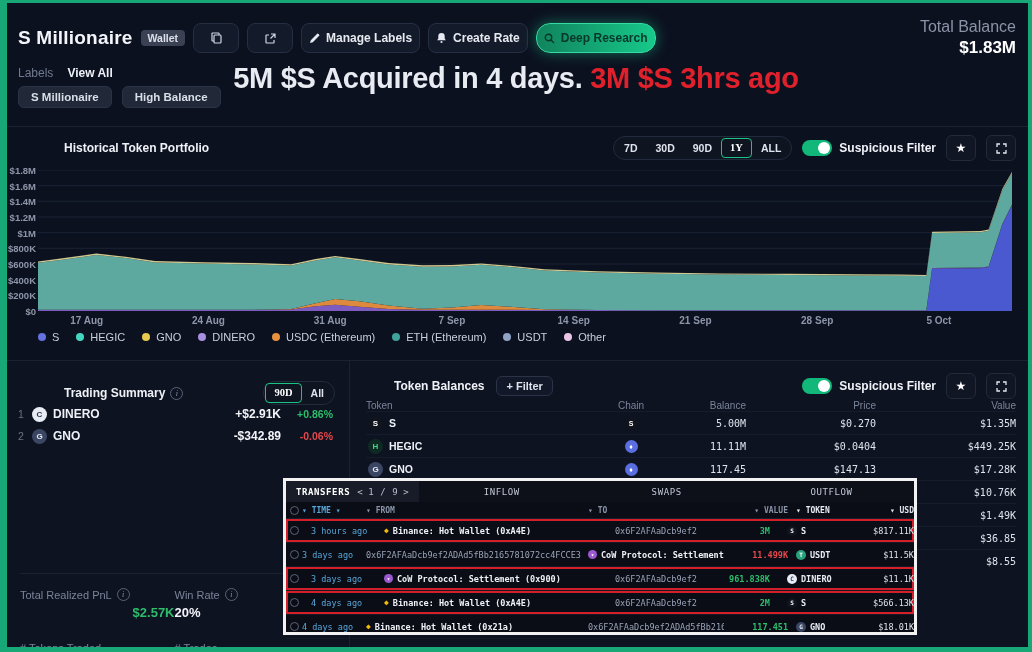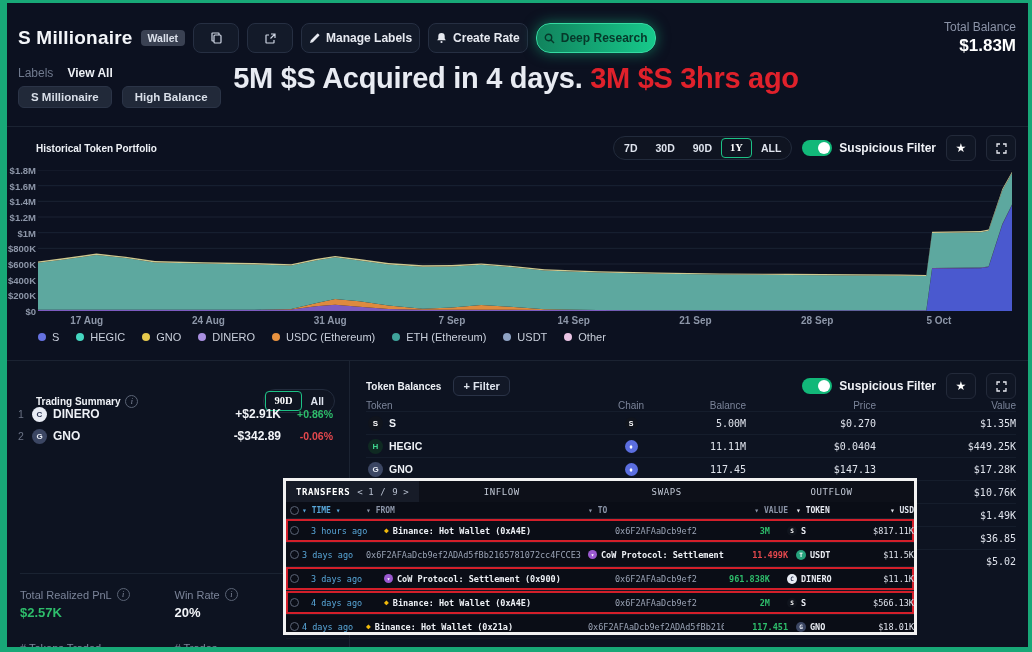--- a/index.html
+++ b/index.html
@@ -9,73 +9,73 @@
     border-width:3px 4px 5px 7px;pointer-events:none;z-index:60;}
   
   .top-header{position:absolute;top:16px;left:18px;right:16px;height:44px;display:flex;align-items:center;}
   .wallet-title{font-size:19px;font-weight:bold;color:#f3f5f9;letter-spacing:.2px;}
   .badge{background:#3a4152;color:#dbe0ea;font-size:10.5px;padding:2px 7px;border-radius:4px;margin-left:8px;font-weight:bold;}
   .icon-btn{height:28px;min-width:30px;padding:0 7px;display:inline-flex;align-items:center;justify-content:center;gap:6px;
     background:#131a29;border:1px solid #262f42;border-radius:8px;color:#e6e9f0;font-size:12px;font-weight:bold;margin-left:8px;cursor:pointer;}
   .deep-research{background:linear-gradient(90deg,#11835d,#17c98b);border:1px solid #35dba2;color:#06382a;
     box-shadow:0 0 14px rgba(23,201,139,.5);border-radius:14px;}
   .tb-block{margin-left:auto;text-align:right;}
-  .tb-label{font-size:12px;color:#8b93a7;}
+  .tb-label{font-size:16px;color:#8b93a7;}
   .tb-value{font-size:17px;font-weight:bold;color:#fff;margin-top:2px;}
   
   .labels-row{position:absolute;top:66px;left:18px;display:flex;gap:14px;font-size:12px;align-items:center;}
   .labels-cap{color:#707a8e;}
   .view-all{color:#eef1f6;font-weight:bold;cursor:pointer;}
   .chips{position:absolute;top:86px;left:18px;display:flex;gap:10px;}
   .chip{background:#212939;border:1px solid #2b3447;color:#d9dfe9;font-size:11.5px;padding:4px 12px;border-radius:6px;font-weight:bold;}
   
   .annotation{position:absolute;top:62px;left:0;right:0;text-align:center;z-index:10;
     font-size:29px;font-weight:800;letter-spacing:-.3px;}
   .annotation .red{color:#e0212b;}
   
   .hdiv{position:absolute;left:0;right:0;height:1px;background:#1b2332;}
   .pf-head{position:absolute;top:135px;left:36px;right:16px;display:flex;align-items:center;}
-  .panel-title{font-size:10px;font-weight:bold;color:#eef1f6;}
+  .panel-title{font-size:12px;font-weight:bold;color:#eef1f6;margin-left:28px;}
   .pf-controls{margin-left:auto;display:flex;align-items:center;gap:10px;}
   .seg-group{display:flex;background:#0f1421;border:1px solid #222b3c;border-radius:12px;padding:1px;}
   .seg-btn{font-size:10.5px;font-weight:bold;color:#dfe4ee;padding:3px 8px;border:1px solid transparent;border-radius:4px;cursor:pointer;}
   .seg-btn.active{border-color:#1cc185;color:#fff;font-family:Liberation Serif, serif;}
   .toggle-wrap{display:flex;align-items:center;gap:7px;font-size:12px;font-weight:bold;color:#f0f2f7;}
   .toggle{width:30px;height:16px;border-radius:9px;background:#12b879;position:relative;cursor:pointer;}
   .toggle .knob{position:absolute;right:2px;top:2px;width:12px;height:12px;border-radius:50%;background:#fff;}
   .sq-btn{width:28px;height:24px;display:inline-flex;align-items:center;justify-content:center;
     background:#10repeat;background:#101624;border:1px solid #232a3a;border-radius:6px;color:#fff;font-size:12px;cursor:pointer;}
   
   .ylab{position:absolute;left:2px;width:34px;text-align:right;font-size:9.5px;color:#8d96a8;font-weight:bold;}
   .xlab{position:absolute;top:315px;transform:translateX(-50%);font-size:10px;color:#8d96a8;font-weight:bold;}
   #chart-svg{position:absolute;left:38px;top:170px;}
   .legend{position:absolute;top:331px;left:38px;display:flex;gap:17px;align-items:center;}
   .lg-item{display:flex;align-items:center;gap:6px;font-size:11px;color:#c9cfdb;}
   .lg-dot{width:8px;height:8px;border-radius:50%;}
   
   .bottom{position:absolute;top:360px;left:0;right:0;bottom:0;border-top:1px solid #1b2332;display:flex;}
   .ts-panel{width:349px;border-right:1px solid #1b2332;position:relative;background:#0d1321;}
   .tb-panel{flex:1;position:relative;background:#0d1321;}
-  .ts-head{position:absolute;top:28px;left:36px;right:14px;display:flex;align-items:center;}
+  .ts-head{position:absolute;top:20px;left:36px;right:14px;display:flex;align-items:center;}
   .info-dot{display:inline-flex;align-items:center;justify-content:center;width:11px;height:11px;border:1px solid #5a6375;
     border-radius:50%;font-size:8px;color:#8b93a7;margin-left:5px;font-style:italic;font-family:"Liberation Serif",serif;}
   #ts-rows{position:absolute;top:42px;left:18px;right:16px;}
   .ts-row{display:flex;align-items:center;height:22px;font-size:12px;}
   .rank{color:#6b7386;font-size:10.5px;width:12px;}
   .tok-ic{width:15px;height:15px;border-radius:50%;display:inline-flex;align-items:center;justify-content:center;
     font-size:8px;font-weight:bold;margin:0 6px 0 2px;flex:none;}
   .ts-name{font-weight:bold;color:#eef1f6;}
   .ts-pnl{margin-left:auto;font-weight:bold;color:#f2f4f8;}
   .ts-pct{width:52px;text-align:right;font-size:10.5px;font-weight:bold;}
   .pos{color:#2ebd6b;} .neg{color:#e5484d;}
   #ts-stats{position:absolute;top:212px;left:20px;right:20px;border-top:1px solid #1a2332;padding-top:14px;
     display:grid;grid-template-columns:1fr 1fr;row-gap:22px;}
   .stat-label{font-size:11px;color:#7b8499;display:flex;align-items:center;}
   .stat-value{font-size:13px;font-weight:bold;color:#f2f4f8;margin-top:4px;}
-  .stat-value.green{color:#2ebd6b;}
+  .stat-value.green{color:#2ebd6b;text-align:right;}
   
   .tbp-head{position:absolute;top:12px;left:16px;right:16px;display:flex;align-items:center;gap:12px;}
   .filter-btn{font-size:11px;color:#dfe4ee;border:1px solid #2a3347;background:#121827;border-radius:6px;padding:3px 9px;font-weight:bold;cursor:pointer;}
   .tbp-right{margin-left:auto;display:flex;align-items:center;gap:10px;}
   .tb-cols{position:absolute;top:39px;left:16px;right:16px;display:flex;font-size:10px;color:#7b8499;}
   .col-token{width:235px;} .col-chain{width:60px;text-align:center;} .col-balance{width:85px;text-align:right;}
   .col-price{width:130px;text-align:right;} .col-value{flex:1;text-align:right;}
   #tb-rows{position:absolute;top:50px;left:16px;right:16px;}
   .tb-row{display:flex;align-items:center;height:22px;border-top:1px solid #151d2c;font-size:10px;}
   .tb-row .mono{color:#dfe3ec;}
@@ -411,21 +411,21 @@
             <span class="col-chain"></span>
             <span class="col-balance"></span>
             <span class="col-price"></span>
             <span class="col-value mono">$36.85</span>
           </div>
           <div class="tb-row">
             <span class="col-token"></span>
             <span class="col-chain"></span>
             <span class="col-balance"></span>
             <span class="col-price"></span>
-            <span class="col-value mono">$5.02</span>
+            <span class="col-value mono">$8.55</span>
           </div>
         </div>
     </div>
   </div>
 
   <div class="tf-box">
     <div class="tf-tabs" id="tf-tabs">
         <span class="tf-tab first">
           <span>TRANSFERS</span>
           <span class="pager">

